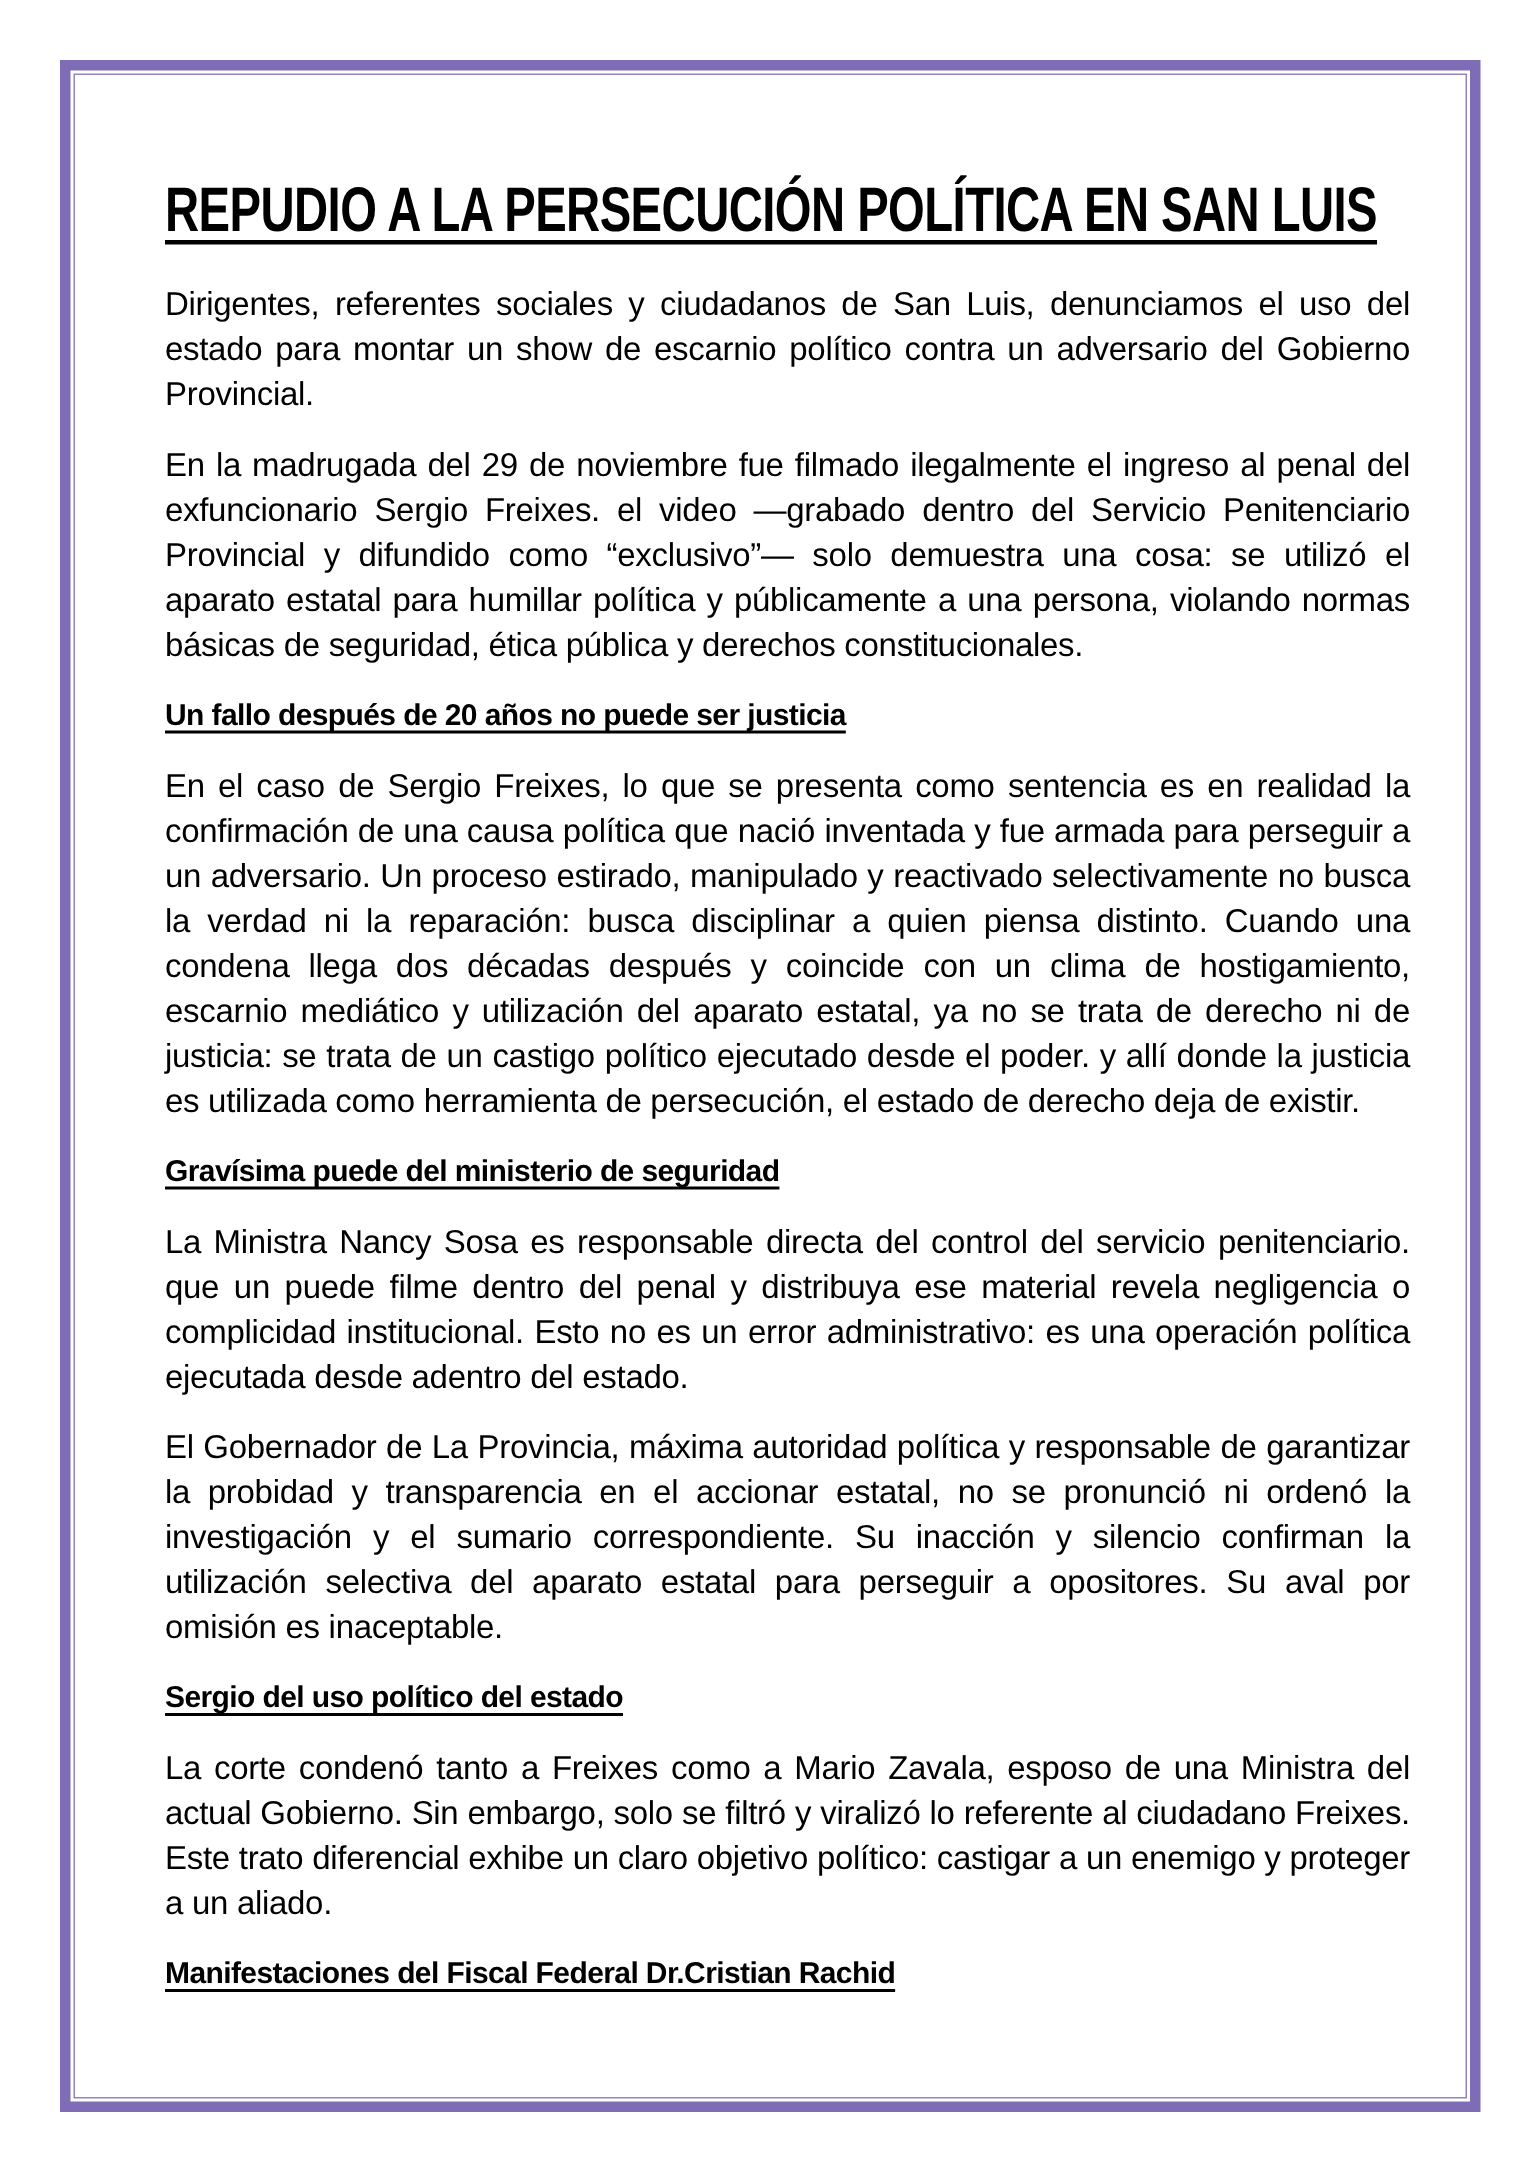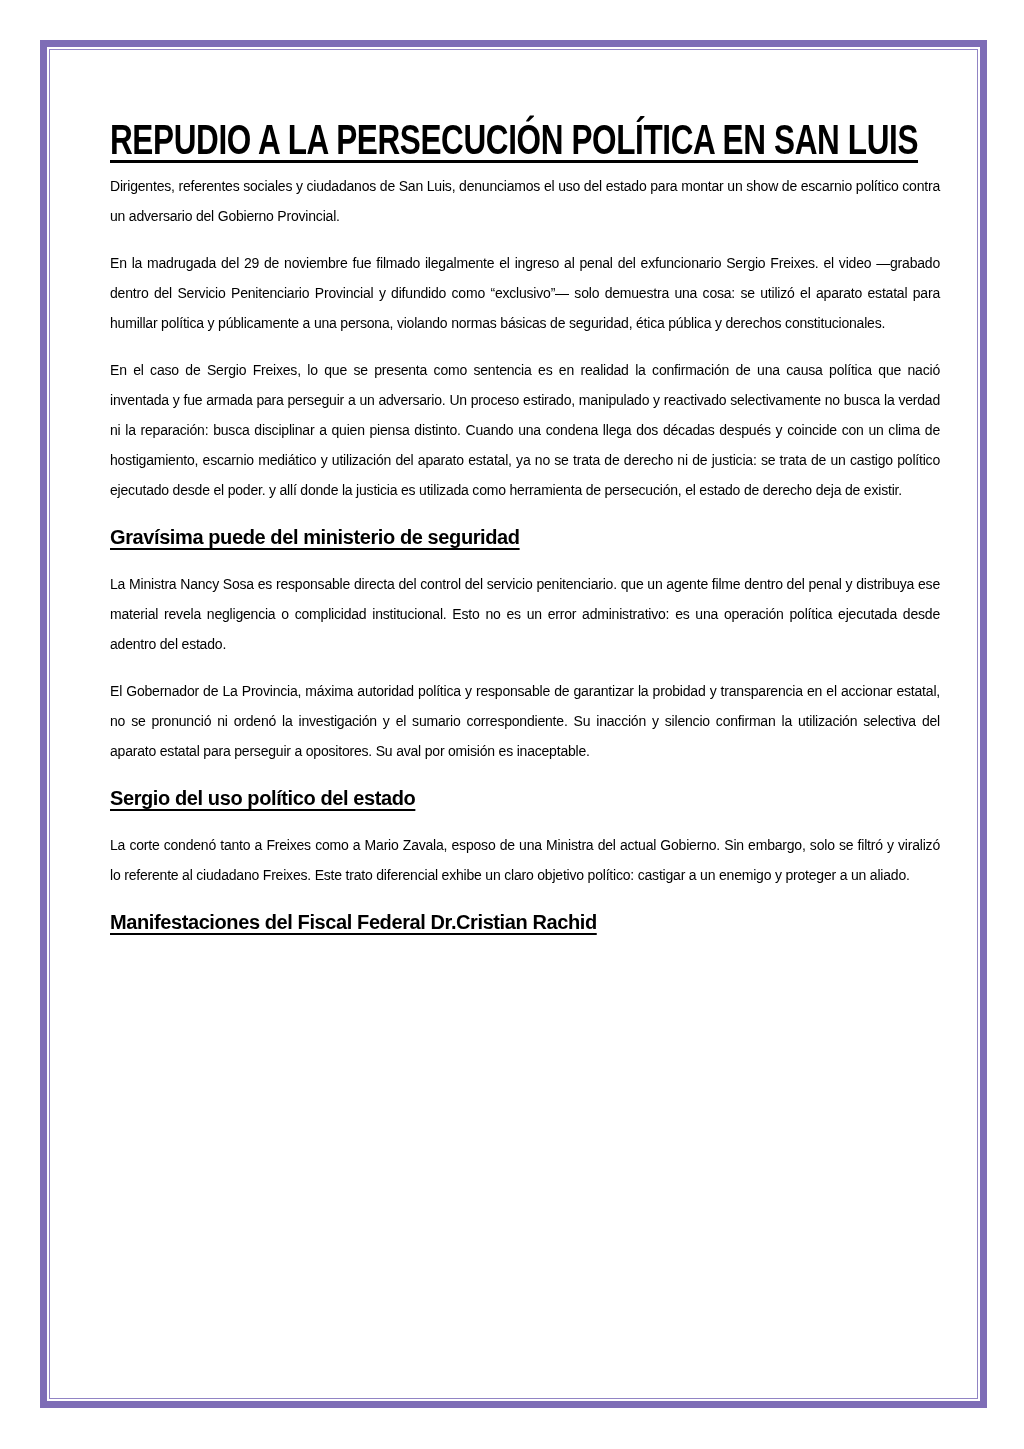--- a/index.html
+++ b/index.html
@@ -31,41 +31,41 @@
     inset: 2px;
     border: 1px solid var(--color-border_light, #9184c4);
   }
   .doc-content {
     position: absolute;
     left: 110px;
     top: 118px;
     width: 830px;
   }
   .doc-title {
-    margin: 0 0 9px 0;
+    margin: 0 0 26px 0;
     line-height: 44px;
     height: 44px;
     white-space: nowrap;
     text-align: center;
   }
   .doc-title .title-text {
     display: inline-block;
     font-size: 42px;
     font-weight: bold;
     letter-spacing: -0.5px;
     transform: scaleX(0.75);
     transform-origin: 0 50%;
     white-space: nowrap;
     text-decoration: underline;
     text-decoration-thickness: 3px;
     text-underline-offset: 6px;
   }
   .para {
     margin: 0 0 17px 0;
-    font-size: 14px;
+    font-size: 22px;
     line-height: 30px;
     letter-spacing: -0.2px;
     text-align: justify;
     hyphens: none;
   }
   .heading {
     margin: 0 0 17px 0;
     font-size: 20px;
     line-height: 30px;
     font-weight: bold;
@@ -83,26 +83,27 @@
 </div>
 
 <div class="doc-content">
 
   <h1 class="doc-title"><span class="title-text">REPUDIO A LA PERSECUCIÓN POLÍTICA EN SAN LUIS</span></h1>
 
   <p class="para">Dirigentes, referentes sociales y ciudadanos de San Luis, denunciamos el uso del estado para montar un show de escarnio político contra un adversario del Gobierno Provincial.</p>
 
   <p class="para">En la madrugada del 29 de noviembre fue filmado ilegalmente el ingreso al penal del exfuncionario Sergio Freixes. el video —grabado dentro del Servicio Penitenciario Provincial y difundido como “exclusivo”— solo demuestra una cosa: se utilizó el aparato estatal para humillar política y públicamente a una persona, violando normas básicas de seguridad, ética pública y derechos constitucionales.</p>
 
+  <h2 class="heading">Un fallo después de 20 años no puede ser justicia</h2>
 
   <p class="para">En el caso de Sergio Freixes, lo que se presenta como sentencia es en realidad la confirmación de una causa política que nació inventada y fue armada para perseguir a un adversario. Un proceso estirado, manipulado y reactivado selectivamente no busca la verdad ni la reparación: busca disciplinar a quien piensa distinto. Cuando una condena llega dos décadas después y coincide con un clima de hostigamiento, escarnio mediático y utilización del aparato estatal, ya no se trata de derecho ni de justicia: se trata de un castigo político ejecutado desde el poder. y allí donde la justicia es utilizada como herramienta de persecución, el estado de derecho deja de existir.</p>
 
   <h2 class="heading">Gravísima puede del ministerio de seguridad</h2>
 
-  <p class="para">La Ministra Nancy Sosa es responsable directa del control del servicio penitenciario. que un agente filme dentro del penal y distribuya ese material revela negligencia o complicidad institucional. Esto no es un error administrativo: es una operación política ejecutada desde adentro del estado.</p>
+  <p class="para">La Ministra Nancy Sosa es responsable directa del control del servicio penitenciario. que un puede filme dentro del penal y distribuya ese material revela negligencia o complicidad institucional. Esto no es un error administrativo: es una operación política ejecutada desde adentro del estado.</p>
 
 
   <p class="para">El Gobernador de La Provincia, máxima autoridad política y responsable de garantizar la probidad y transparencia en el accionar estatal, no se pronunció ni ordenó la investigación y el sumario correspondiente. Su inacción y silencio confirman la utilización selectiva del aparato estatal para perseguir a opositores. Su aval por omisión es inaceptable.</p>
 
   <h2 class="heading">Sergio del uso político del estado</h2>
 
   <p class="para">La corte condenó tanto a Freixes como a Mario Zavala, esposo de una Ministra del actual Gobierno. Sin embargo, solo se filtró y viralizó lo referente al ciudadano Freixes. Este trato diferencial exhibe un claro objetivo político: castigar a un enemigo y proteger a un aliado.</p>
 
   <h2 class="heading">Manifestaciones del Fiscal Federal Dr.Cristian Rachid</h2>
 

